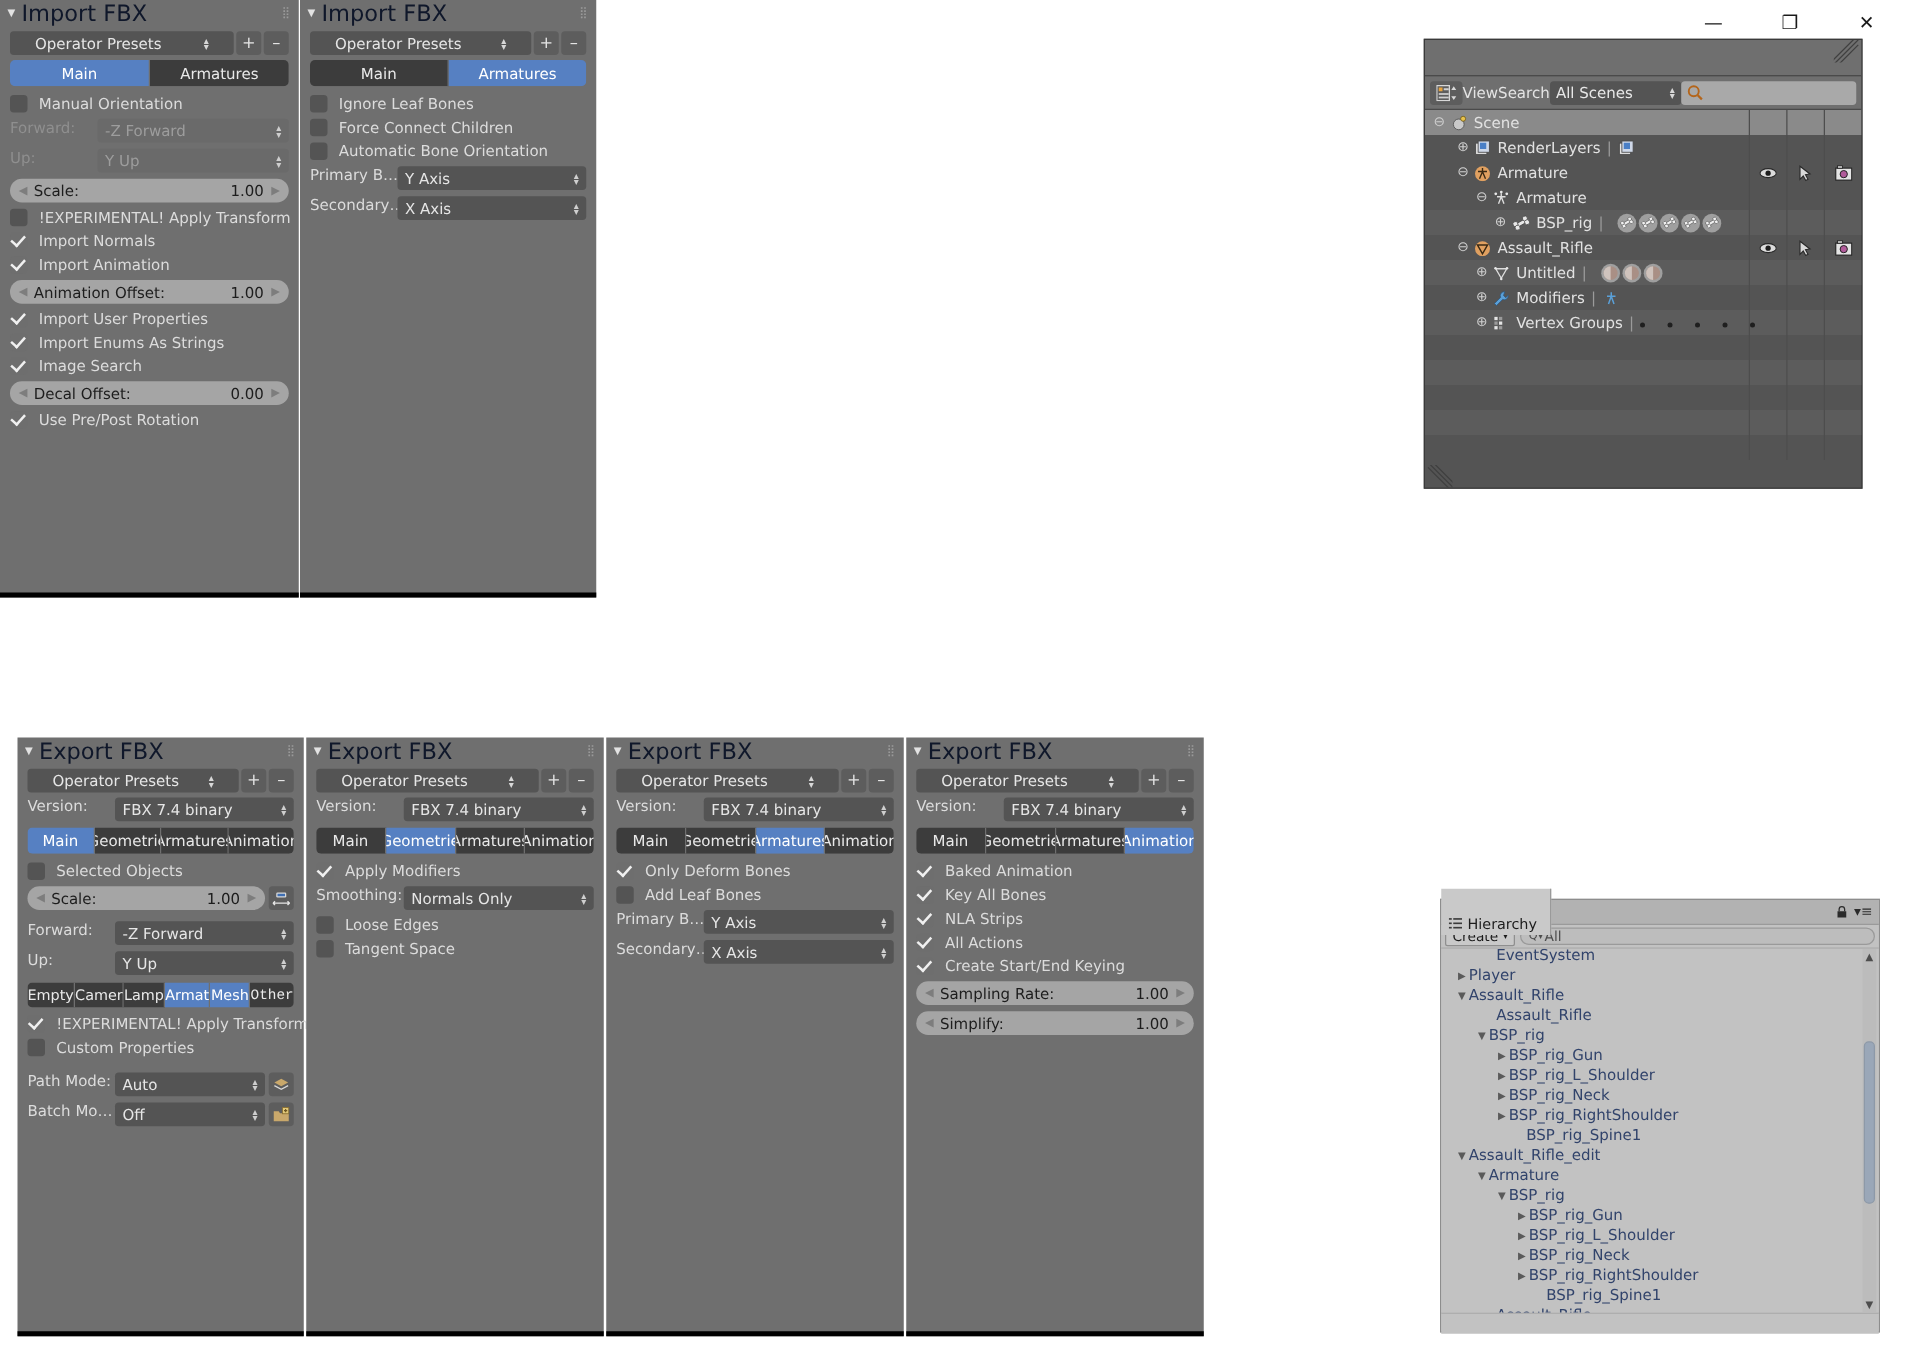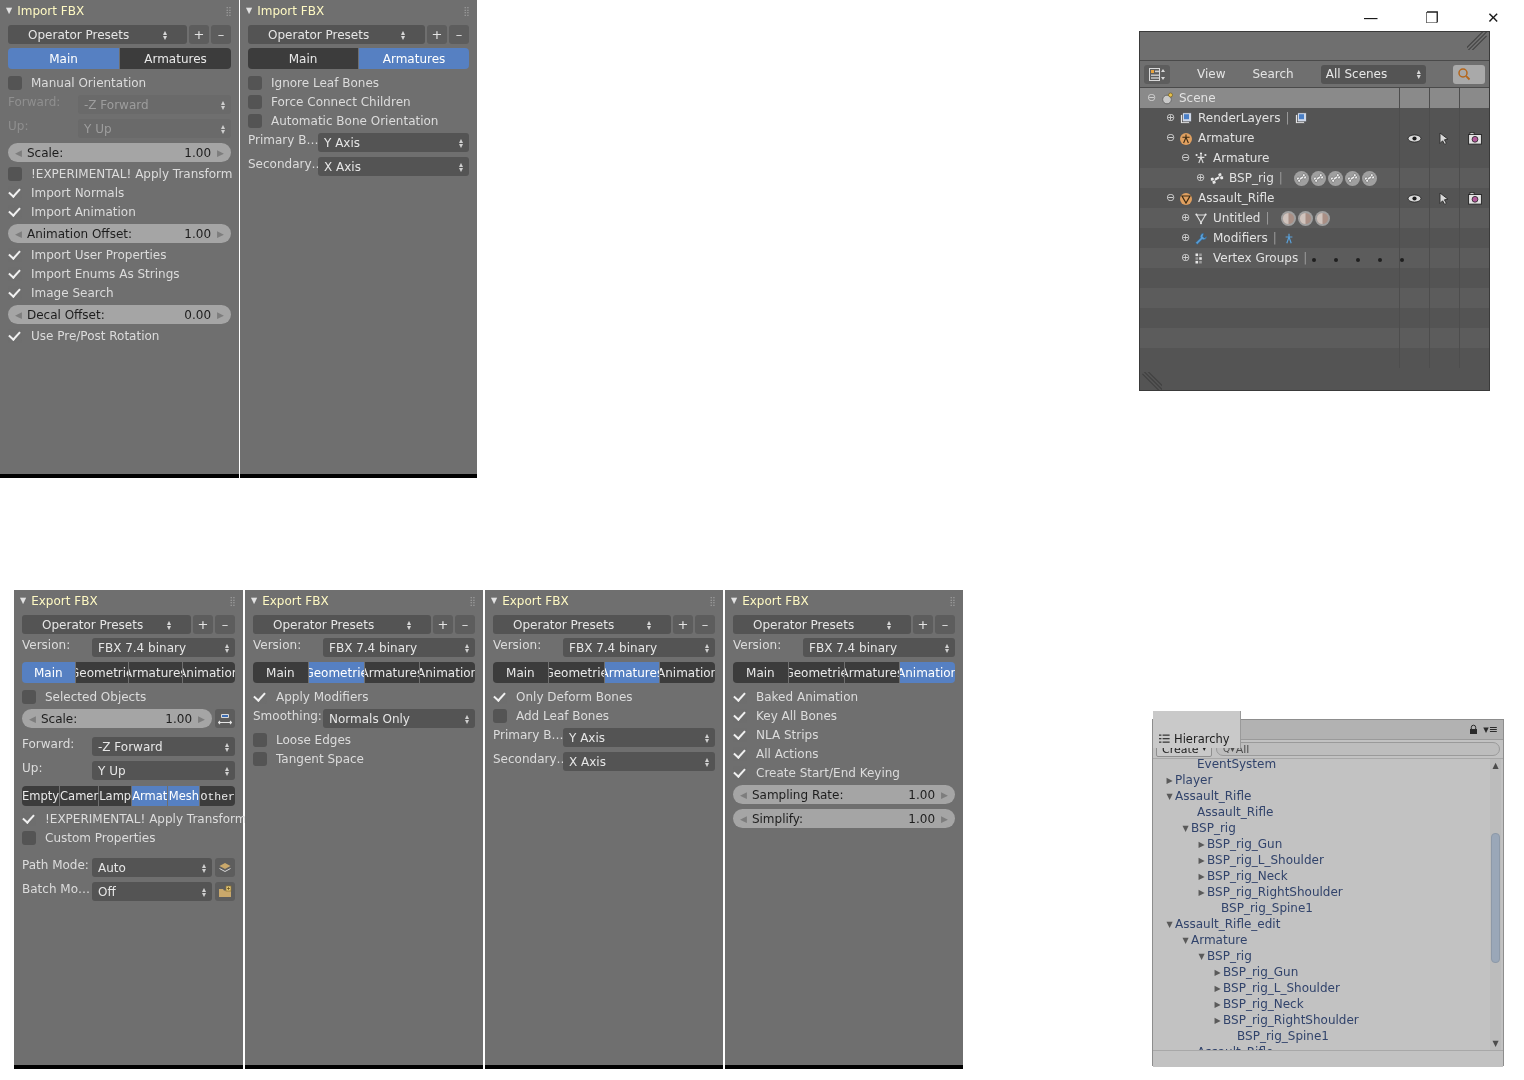--- a/index.html
+++ b/index.html
@@ -7,21 +7,21 @@
        font-family:"DejaVu Sans","Liberation Sans",sans-serif;
        -webkit-font-smoothing:antialiased;}
 
   
   .bpanel{position:absolute;background:#6f6f6f;border-bottom:4px solid #000;
           box-sizing:border-box;}
   .bpanel .inner{padding:0 8px;}
   .phead{display:flex;align-items:center;height:22px;padding:0 6px;color:#e8e8e8;
          font-size:12.5px;}
   .phead .tri{font-size:8px;margin-right:5px;color:#e2e2e2;line-height:1;}
-  .phead .ttl{font-size:12px;color:#fef9c3;}
+  .phead .ttl{font-size:18px;color:#0f172a;}
   .grip{margin-left:auto;color:#9a9a9a;font-size:9px;letter-spacing:1px;
         line-height:1;}
 
   .row{display:flex;align-items:center;margin:0 0 4px 0;}
   .lbl{color:#dcdcdc;font-size:12px;white-space:nowrap;}
 
   
   .presetrow{display:flex;align-items:center;gap:2px;margin:3px 0 4px 0;}
   .dd{flex:1;height:19px;background:#545454;border-radius:3px;display:flex;
       align-items:center;padding:0 20px;color:#e6e6e6;font-size:12px;
@@ -84,21 +84,21 @@
   .iconbtn{width:20px;height:19px;background:#5d5d5d;border-radius:3px;
            margin-left:3px;display:flex;align-items:center;justify-content:center;
            flex:none;box-sizing:border-box;}
 
   
   #outliner{position:absolute;left:1139px;top:31px;width:351px;height:360px;
             background:#545454;border:1px solid #3a3a3a;box-sizing:border-box;}
   .olTopBar{height:28px;background:#6f6f6f;border-bottom:1px solid #4a4a4a;
             position:relative;}
   .olHead{height:26px;background:#6f6f6f;display:flex;align-items:center;
-          padding:0 4px;gap:27px;border-bottom:1px solid #4a4a4a;}
+          padding:0 4px;gap:0;border-bottom:1px solid #4a4a4a;}
   .olHead .hbtn{width:26px;height:19px;background:#5d5d5d;border-radius:3px;
                 display:flex;align-items:center;justify-content:center;}
   .olHead .mi{color:#e4e4e4;font-size:12px;}
   .olHead .scenesel{width:105px;height:19px;background:#545454;border-radius:3px;
        display:flex;align-items:center;padding:0 5px;color:#e8e8e8;font-size:12px;
        box-sizing:border-box;}
   .olHead .srch{flex:1;height:19px;background:#a9a9a9;border-radius:3px;
        display:flex;align-items:center;padding:0 4px;box-sizing:border-box;}
   .olBody{position:relative;}
   .olRow{height:20px;display:flex;align-items:center;position:relative;

